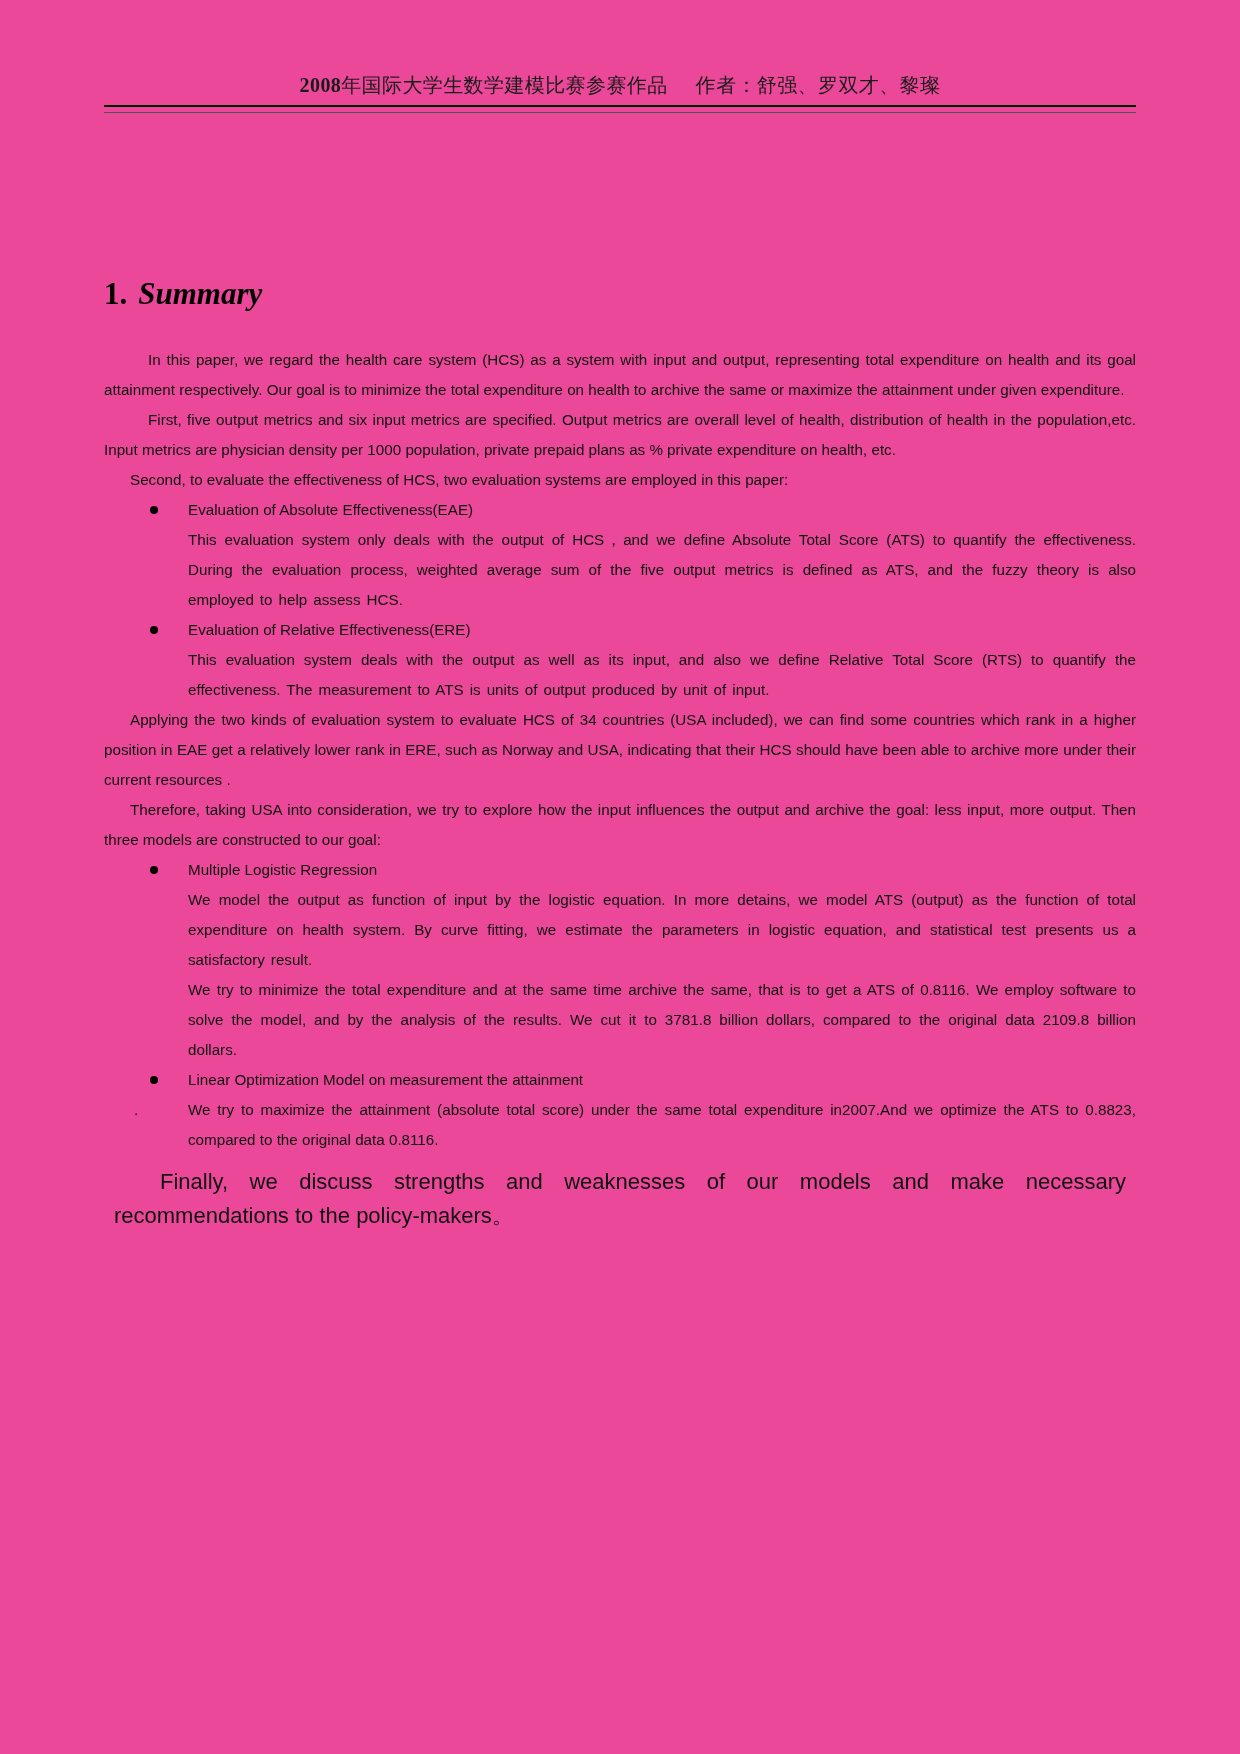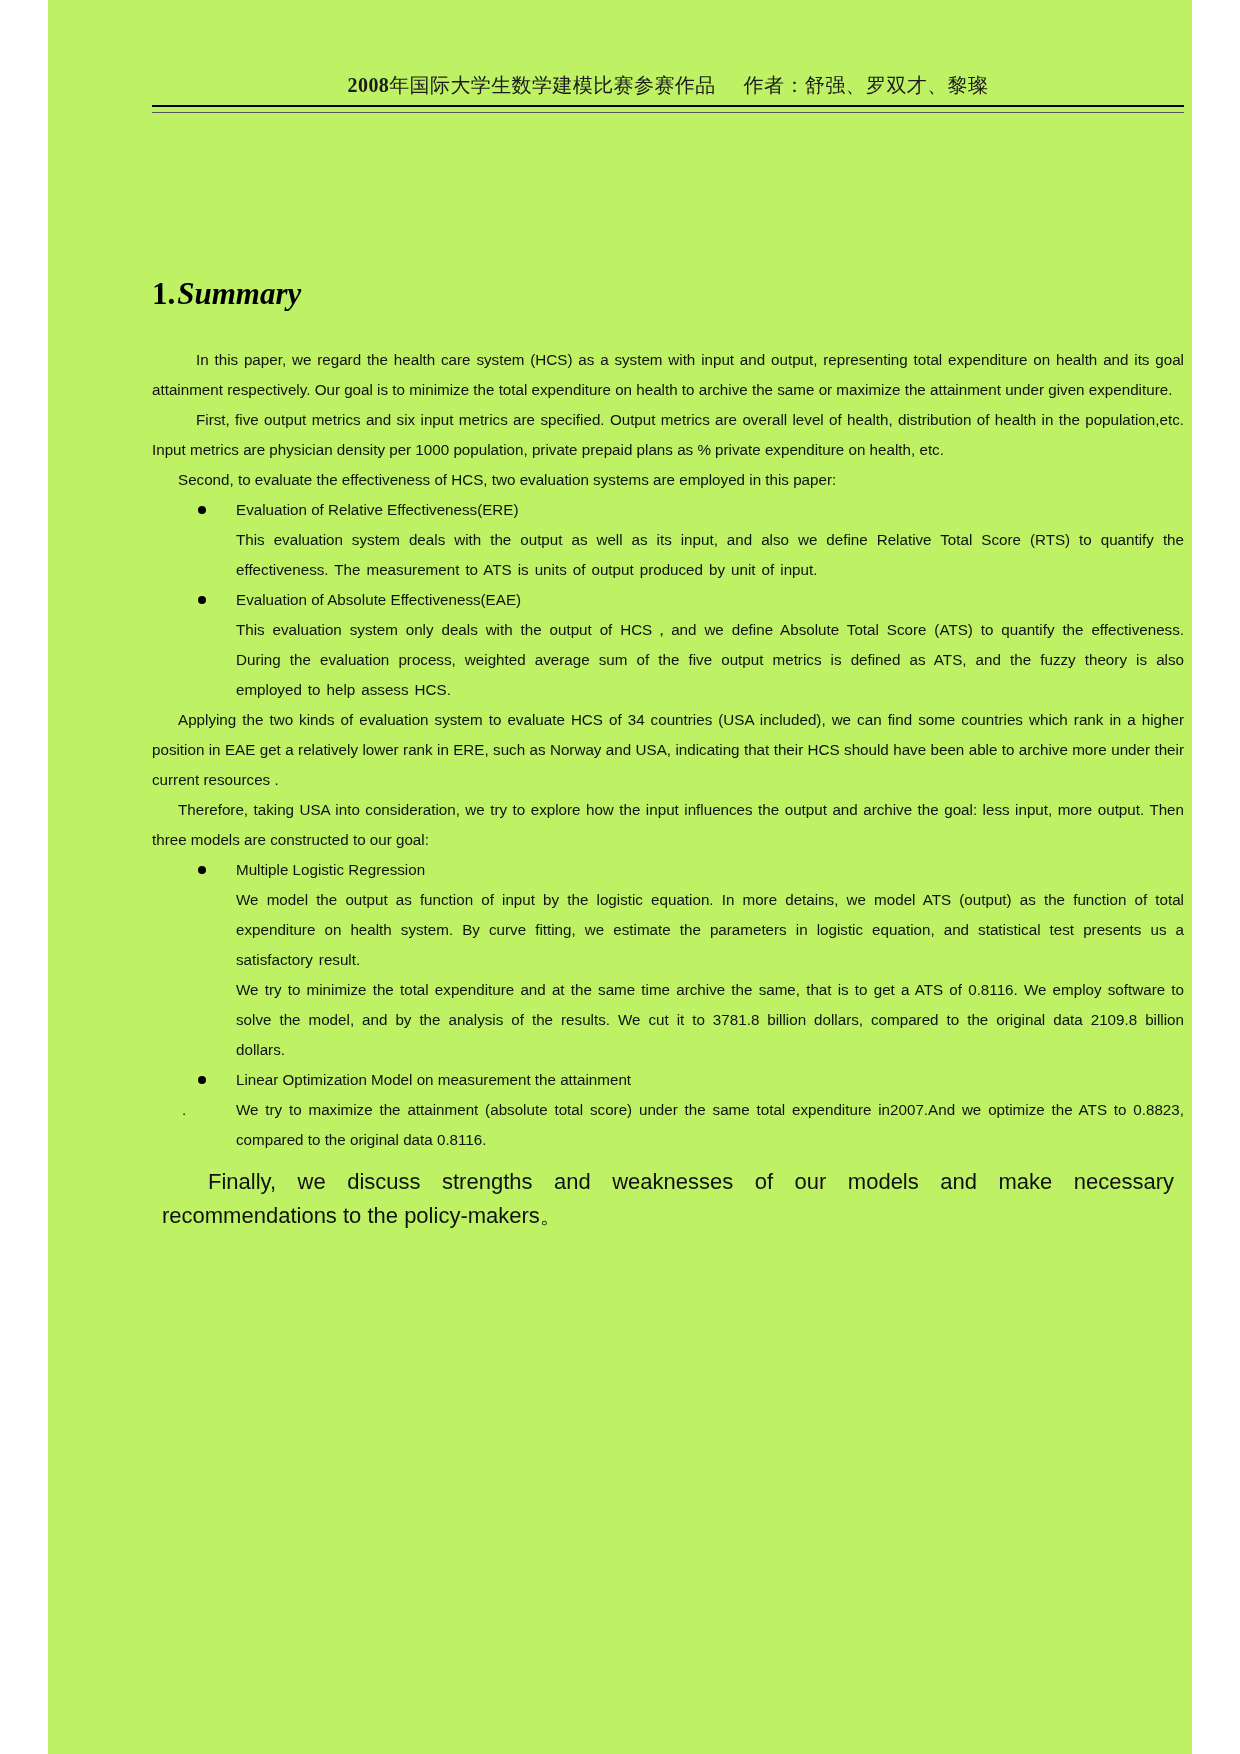--- a/index.html
+++ b/index.html
@@ -2,24 +2,24 @@
 <html><head>
 <meta charset="utf-8">
 <style>
   html, body {
     margin: 0;
     padding: 0;
     background: #ffffff;
   }
   .page {
     position: relative;
-    width: 1144px;
+    width: 1240px;
     height: 1754px;
     margin: 0 auto;
-    background: #bef264;
+    background: #ec4899;
     box-sizing: border-box;
     font-family: "Liberation Sans", sans-serif;
     color: #000000;
     overflow: hidden;
   }
 
   
   .page-header {
     position: absolute;
     top: 72px;
@@ -74,21 +74,21 @@
     left: 104px;
     font-family: "Liberation Serif", serif;
     font-size: 31px;
     font-weight: bold;
   }
   .section-heading .num {
     font-style: normal;
   }
   .section-heading .ttl {
     font-style: italic;
-    margin-left: 2px;
+    margin-left: 11px;
     text-align: right;
   }
 
   
   .body {
     position: absolute;
     top: 345px;
     left: 104px;
     width: 1032px;
     font-size: 15.2px;
@@ -191,30 +191,30 @@
     <p class="para">In this paper, we regard the health care system (HCS) as a system with input and output, representing total expenditure on health  and its goal attainment respectively. Our goal is to minimize the total expenditure on health to archive the same or maximize the attainment under given expenditure.</p>
 
     <p class="para">First, five output metrics and six input metrics are specified. Output metrics are overall level of health, distribution of health in the population,etc. Input metrics are physician density per 1000 population, private prepaid plans as % private expenditure on health, etc.</p>
 
     <p class="para small-indent">Second, to evaluate the effectiveness of HCS, two evaluation systems are employed in this paper:</p>
 
     <ul class="bullets">
       <li class="bullet-item">
         <p class="bullet-head">
           <span class="dot"></span>
+          <span>Evaluation of Absolute Effectiveness(EAE)</span>
+        </p>
+        <p class="bullet-body spaced">This evaluation system only deals with the output of HCS，and we define Absolute Total Score (ATS) to quantify the effectiveness. During the evaluation process, weighted average sum of the five output metrics is defined as ATS, and the fuzzy theory is also employed to help assess HCS.</p>
+      </li>
+      <li class="bullet-item">
+        <p class="bullet-head">
+          <span class="dot"></span>
           <span>Evaluation of Relative Effectiveness(ERE)</span>
         </p>
         <p class="bullet-body spaced">This evaluation system deals with the output as well as its input, and also we define Relative Total Score (RTS) to quantify the effectiveness. The measurement to ATS is units of output produced by unit of input.</p>
-      </li>
-      <li class="bullet-item">
-        <p class="bullet-head">
-          <span class="dot"></span>
-          <span>Evaluation of Absolute Effectiveness(EAE)</span>
-        </p>
-        <p class="bullet-body spaced">This evaluation system only deals with the output of HCS，and we define Absolute Total Score (ATS) to quantify the effectiveness. During the evaluation process, weighted average sum of the five output metrics is defined as ATS, and the fuzzy theory is also employed to help assess HCS.</p>
       </li>
     </ul>
 
     <p class="para small-indent">Applying the two kinds of evaluation system to evaluate HCS of 34 countries (USA included), we can find some countries which rank in a higher position in EAE get a relatively lower rank in ERE, such as Norway and USA, indicating that their HCS should have been able to archive more under their current resources .</p>
 
     <p class="para small-indent">Therefore, taking USA into consideration, we try to explore how the input influences the output and archive the goal: less input, more output. Then three models are constructed to our goal:</p>
 
     <ul class="bullets">
       <li class="bullet-item">
         <p class="bullet-head">

